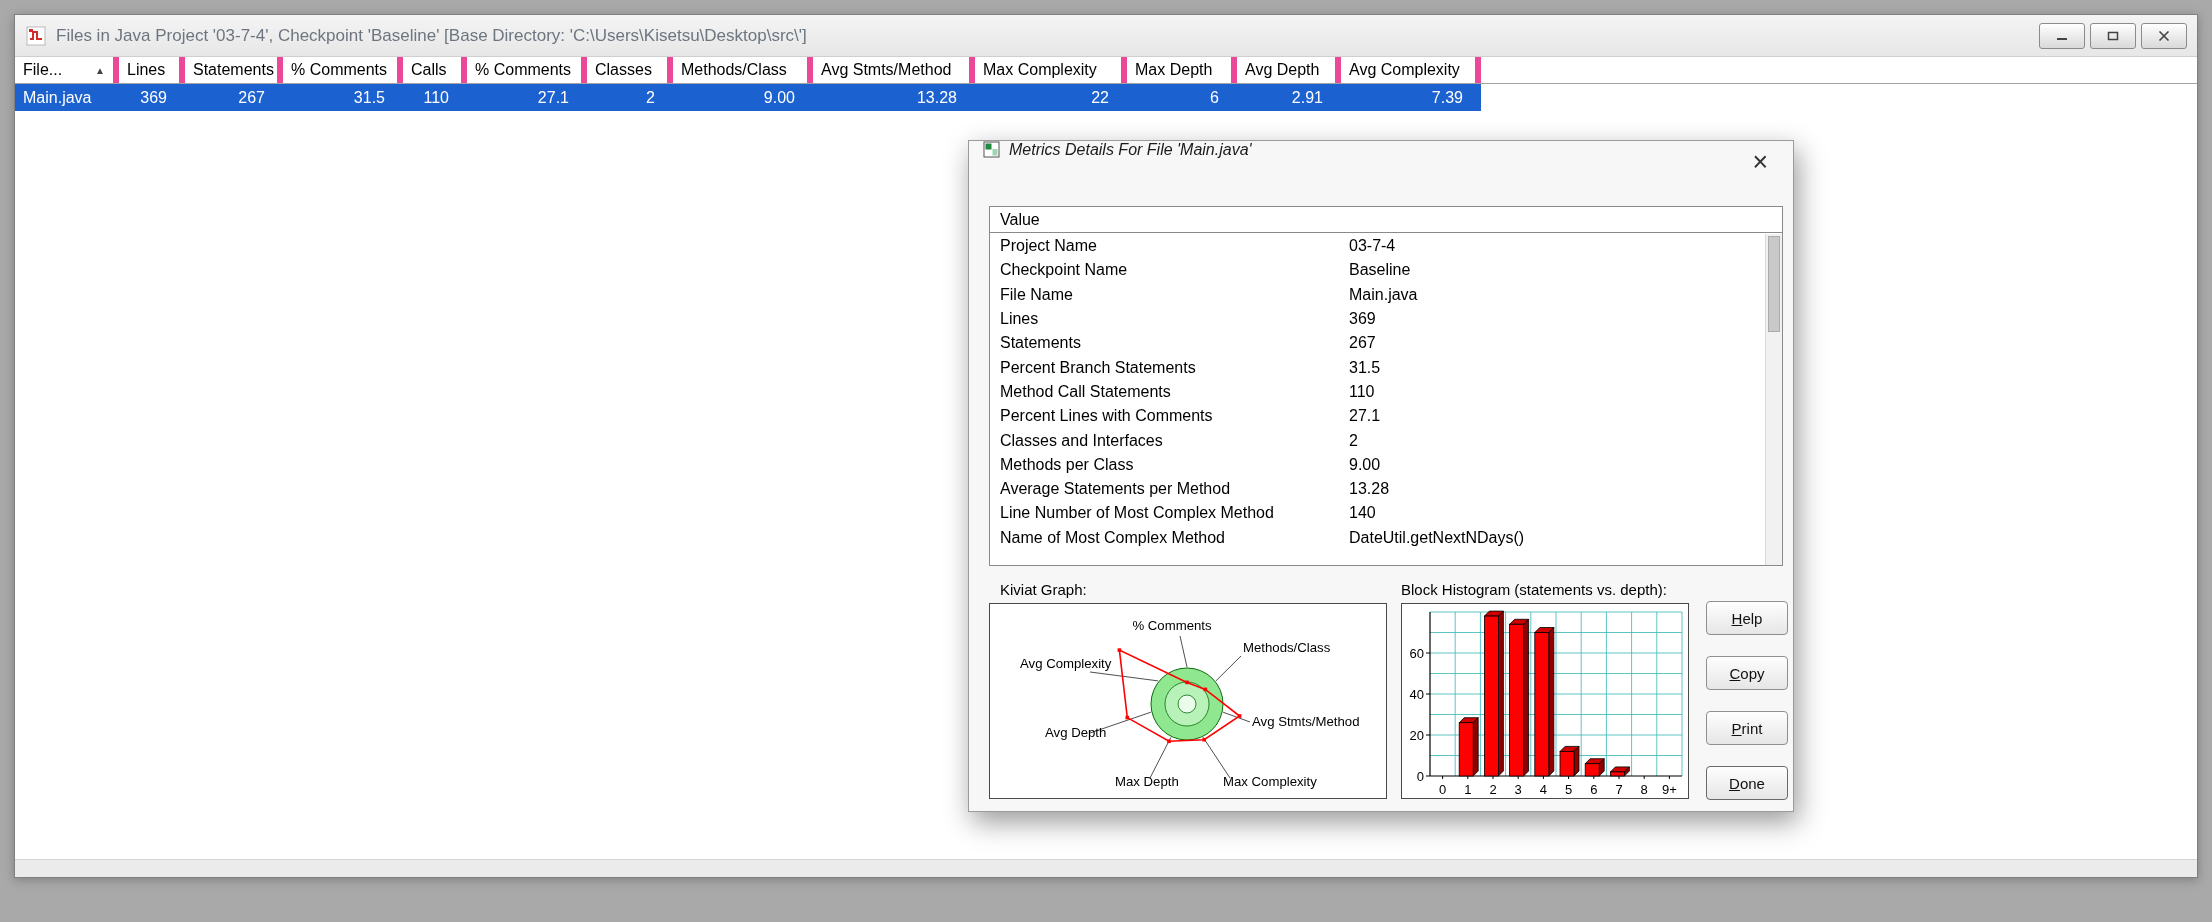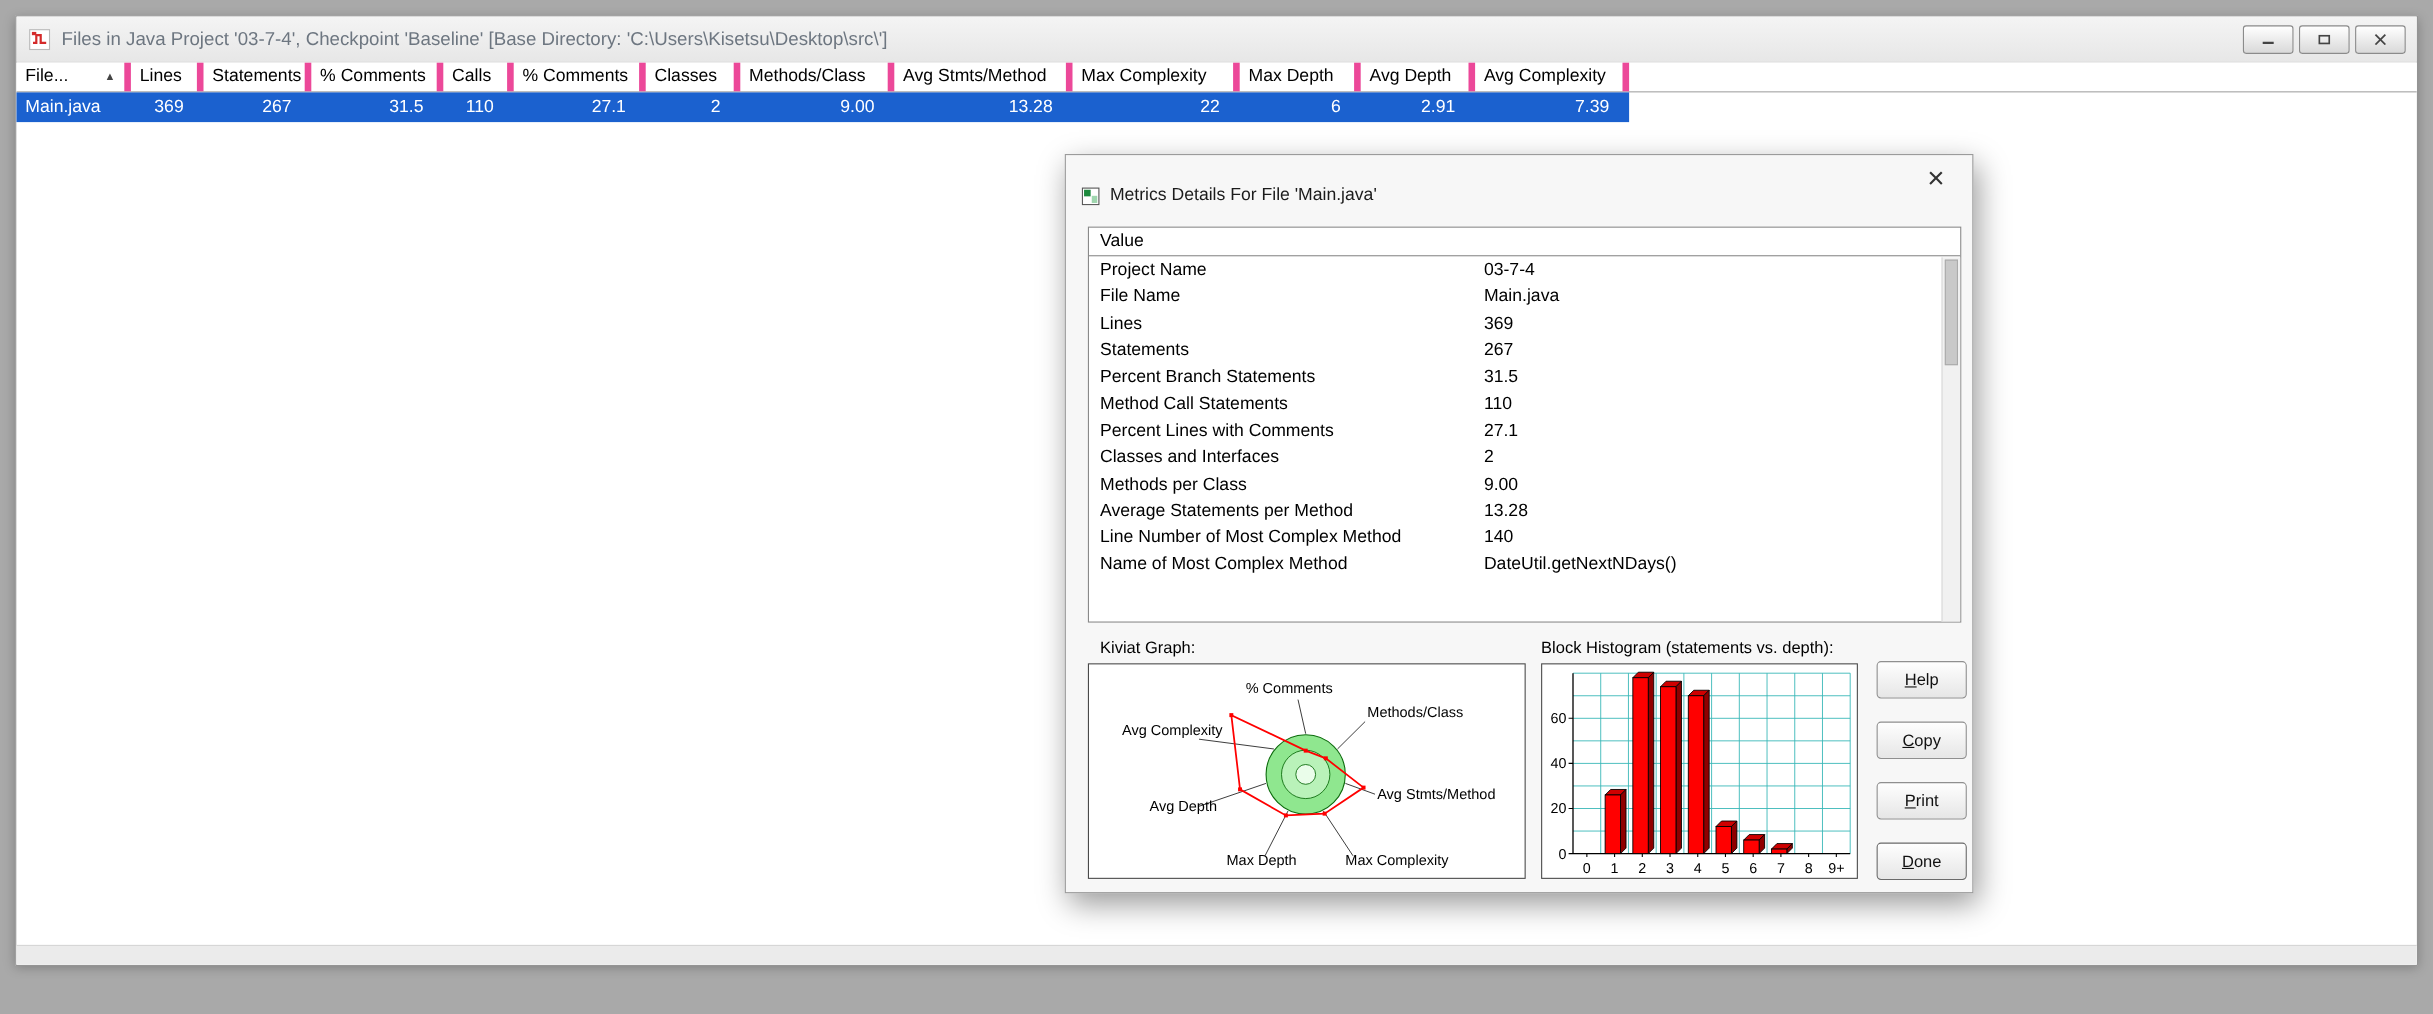--- a/index.html
+++ b/index.html
@@ -33,21 +33,21 @@
     width:max-content; cursor:default; }
   .rcell { display:flex; align-items:center; padding:0 18px 0 8px; height:100%; white-space:nowrap; }
   .rcell.num { justify-content:flex-end; }
 
   .bottom-strip { position:absolute; left:0; right:0; bottom:0; height:18px;
     background:#ebebeb; border-top:1px solid #d6d6d6; }
 
   
   .dialog { position:absolute; left:968px; top:140px; width:826px; height:672px;
     background:#f7f7f7; border:1px solid #9b9b9b; box-shadow:4px 10px 26px rgba(0,0,0,.4); }
-  .dlg-titlebar { position:relative; height:46px; display:flex; align-items:flex-end; padding:0 14px; }
+  .dlg-titlebar { position:relative; height:46px; display:flex; align-items:flex-start; padding:0 14px;font-style:italic; }
   .dlg-icon { width:17px; height:17px; margin-right:9px; }
   .dlg-title { font-size:16px; color:#1b1b1b; }
   .dlg-close { position:absolute; right:16px; top:6px; width:34px; height:32px; font-size:27px;
     line-height:30px; text-align:center; color:#333; cursor:pointer; }
 
   .param-table { position:absolute; left:20px; top:65px; width:794px; height:360px;
     border:1px solid #8a8a8a; background:#fff; }
   .param-head { height:26px; display:flex; border-bottom:1px solid #8a8a8a; }
   .ph-cell { display:flex; align-items:center; padding:0 10px; font-size:16px; color:#000; }
   .ph-param { width:349px; border-right:1px solid #8a8a8a; }
@@ -185,20 +185,24 @@
     </div>
 
     <div class="param-table">
       <div class="param-head">
         <div class="ph-cell ph-value">Value</div>
       </div>
       <div class="param-rows">
           <div class="prow">
             <div class="p-param">Project Name</div>
             <div class="p-value">03-7-4</div>
+          </div>
+          <div class="prow">
+            <div class="p-param">Checkpoint Name</div>
+            <div class="p-value">Baseline</div>
           </div>
           <div class="prow">
             <div class="p-param">File Name</div>
             <div class="p-value">Main.java</div>
           </div>
           <div class="prow">
             <div class="p-param">Lines</div>
             <div class="p-value">369</div>
           </div>
           <div class="prow">

